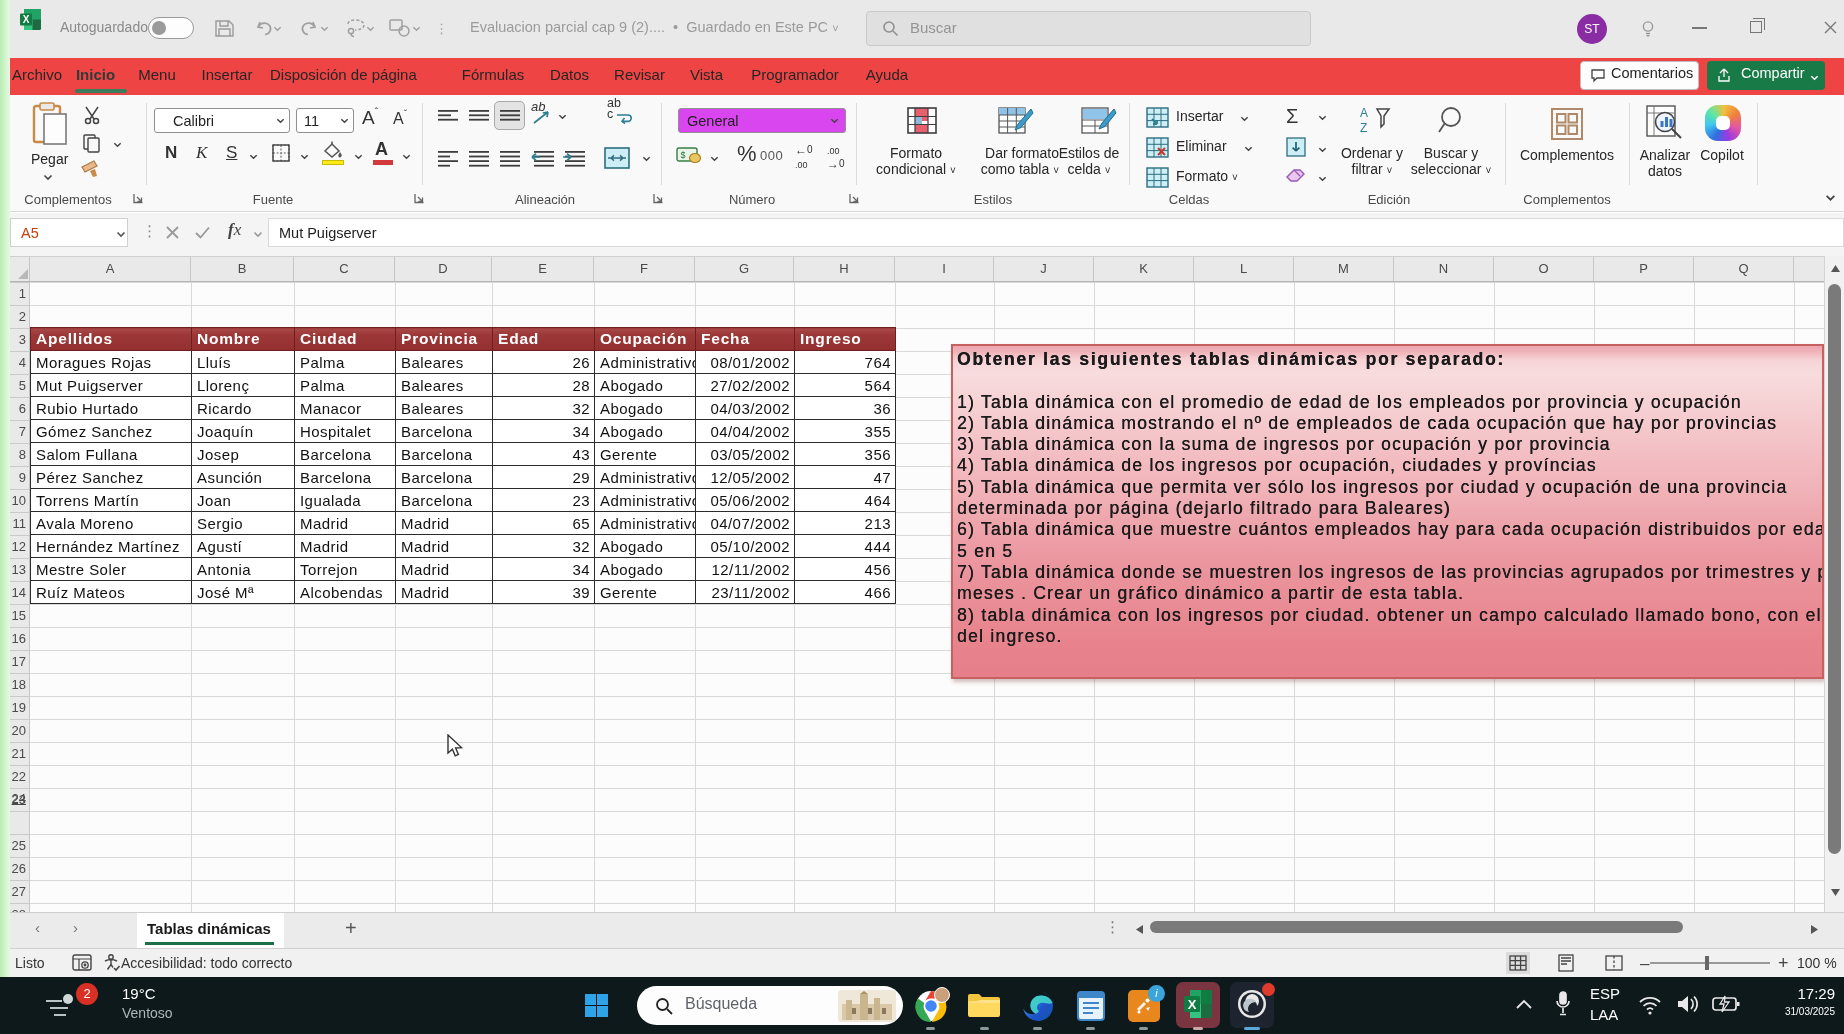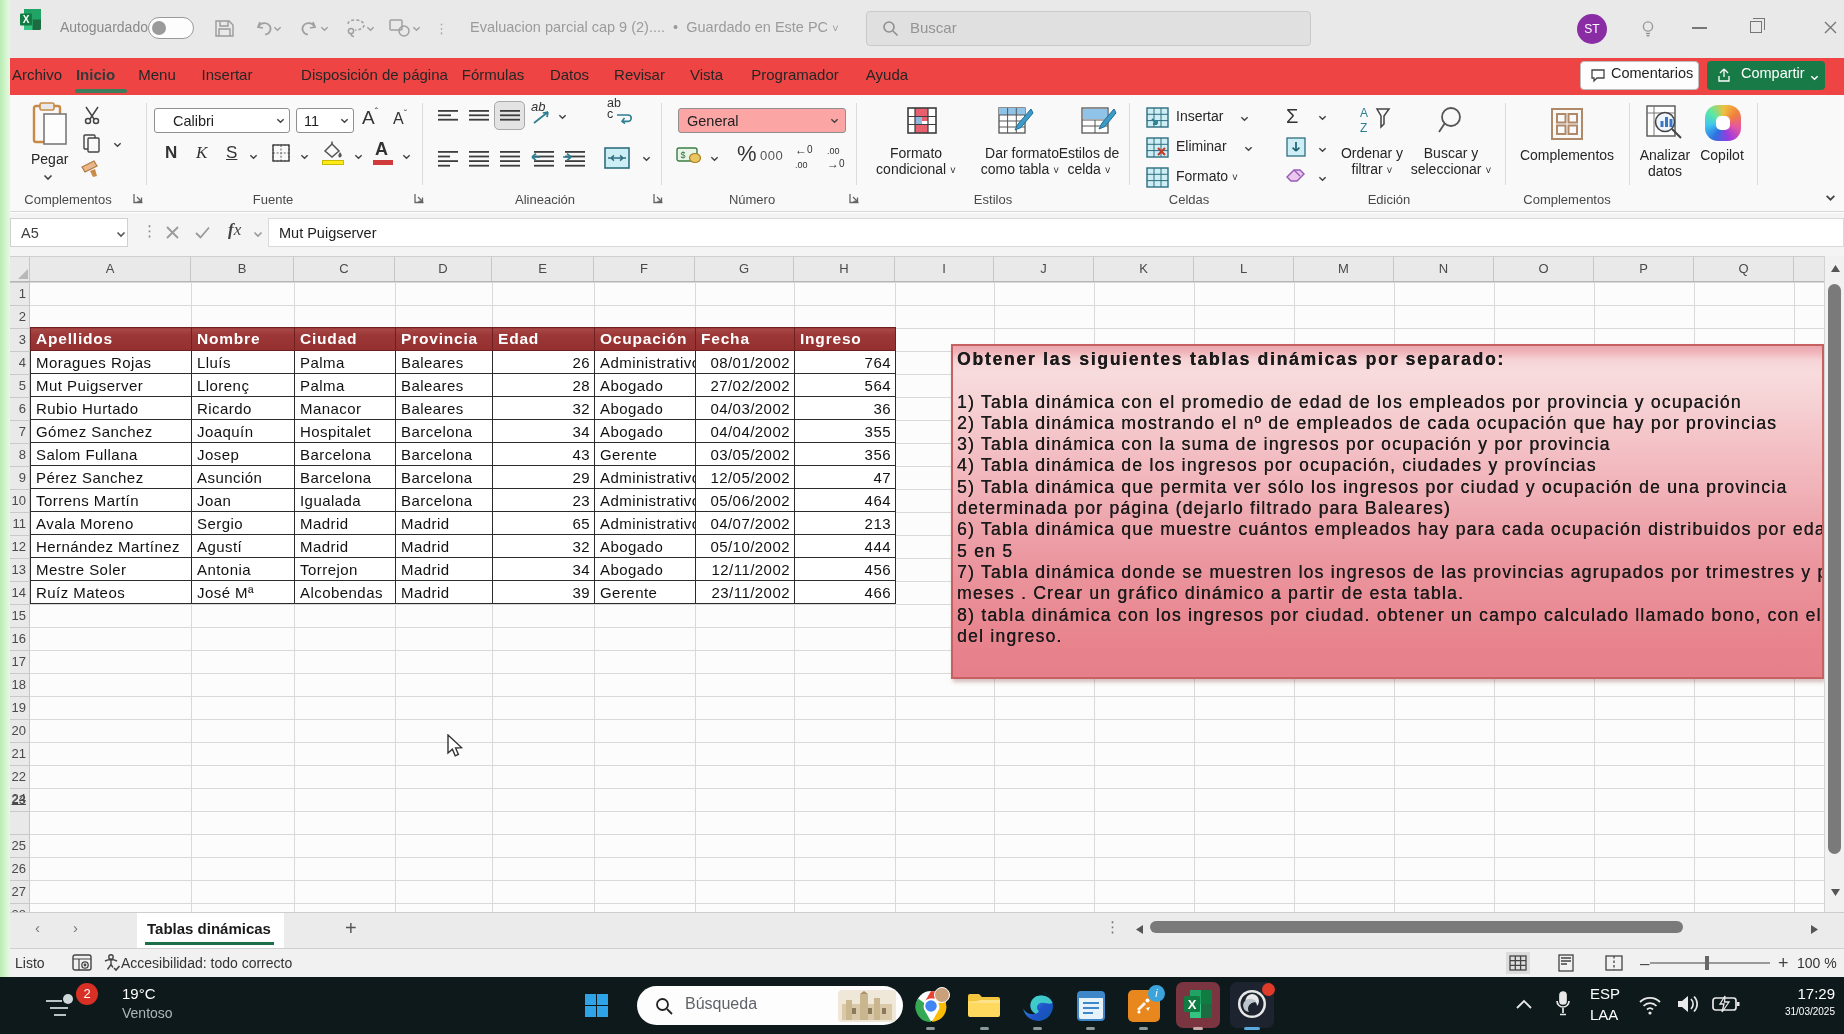--- a/index.html
+++ b/index.html
@@ -110,21 +110,21 @@
       <div class="abs" style="left:1743px;top:18px;width:12px;height:12px;border:1.4px solid #777;border-left:none;border-bottom:none;"></div>
 <svg class="abs" style="left:1813px;top:20px" width="15" height="15" viewBox="0 0 15 15">
         <path d="M2 2 L13 13 M13 2 L2 13" stroke="#777" stroke-width="1.4"></path>
       </svg>
 </div>
 <div class="abs tabrow">
 <div class="tab" style="left:2px;width:50px;text-align:center;">Archivo</div>
 <div class="tab" style="left:61px;width:49px;text-align:center;color:#333a3a;font-weight:bold;">Inicio</div>
 <div class="tab" style="left:122px;width:50px;text-align:center;">Menu</div>
 <div class="tab" style="left:184px;width:66px;text-align:center;">Insertar</div>
-<div class="tab" style="left:279px;width:171px;text-align:center;">Disposición de página</div>
+<div class="tab" style="left:260px;width:171px;">Disposición de página</div>
 <div class="tab" style="left:445px;width:76px;text-align:center;">Fórmulas</div>
 <div class="tab" style="left:533px;width:53px;text-align:center;">Datos</div>
 <div class="tab" style="left:598px;width:63px;text-align:center;">Revisar</div>
 <div class="tab" style="left:673px;width:47px;text-align:center;">Vista</div>
 <div class="tab" style="left:732px;width:106px;text-align:center;">Programador</div>
 <div class="tab" style="left:850px;width:54px;text-align:center;">Ayuda</div>
 <div class="abs" style="left:65px;top:31px;width:52px;height:3.5px;background:#3a7d5c;border-radius:2px;"></div>
 <div class="abs" style="left:1570px;top:3px;width:119px;height:29px;border:1px solid #bdbdbd;border-radius:4px;background:#fdfdfd;"></div>
 <svg class="abs" style="left:1580px;top:10px" width="16" height="15" viewBox="0 0 16 15">
         <path d="M2 2 h12 v8 h-7 l-3 3 v-3 h-2 z" fill="none" stroke="#444" stroke-width="1.3"></path>
@@ -297,21 +297,21 @@
         <path d="M4 11 h18 M7 11 l3 -2.6 M7 11 l3 2.6 M19 11 l-3 -2.6 M19 11 l-3 2.6" stroke="#2e6e80" stroke-width="1.5" fill="none"></path>
       </svg>
 <svg class="abs" style="left:632px;top:59px" width="9" height="9" viewBox="0 0 10 10">
         <path d="M1.5 3.5 L5 7 L8.5 3.5" fill="none" stroke="#444" stroke-width="1.6"></path>
       </svg>
 <div class="glabel" style="left:475px;width:120px;">Alineación</div>
 <svg class="abs" style="left:643px;top:98px" width="11" height="11" viewBox="0 0 11 11">
         <path d="M1 1 L1 9.5 L9.5 9.5" fill="none" stroke="#666" stroke-width="1.3"></path>
         <path d="M4 4 L8.5 8.5 M8.5 4.5 L8.5 8.5 L4.5 8.5" fill="none" stroke="#666" stroke-width="1.3"></path>
       </svg>
-<div class="abs" style="left:668px;top:13px;width:168px;height:25px;background:#fca5a5;border:1px solid #8f8f8f;border-radius:3px;font-size:14.5px;color:#222;line-height:24px;padding-left:8px;">General</div>
+<div class="abs" style="left:668px;top:13px;width:168px;height:25px;background:#d946ef;border:1px solid #8f8f8f;border-radius:3px;font-size:14.5px;color:#222;line-height:24px;padding-left:8px;">General</div>
 <svg class="abs" style="left:820px;top:21px" width="9" height="9" viewBox="0 0 10 10">
         <path d="M1.5 3.5 L5 7 L8.5 3.5" fill="none" stroke="#444" stroke-width="1.6"></path>
       </svg>
 <svg class="abs" style="left:666px;top:50px" width="26" height="20" viewBox="0 0 26 20">
         <rect x="1" y="3" width="20" height="13" rx="2" fill="#e9f5e9" stroke="#3b7d44" stroke-width="1.4"></rect>
         <text x="7" y="13" font-size="9" fill="#2c6e35" text-anchor="middle" font-family="Liberation Sans">$</text>
         <ellipse cx="19" cy="13" rx="5.5" ry="4.5" fill="#e8c560" stroke="#a98023" stroke-width="1.2"></ellipse>
       </svg>
 <svg class="abs" style="left:700px;top:59px" width="9" height="9" viewBox="0 0 10 10">
         <path d="M1.5 3.5 L5 7 L8.5 3.5" fill="none" stroke="#444" stroke-width="1.6"></path>
@@ -426,21 +426,21 @@
       </svg>
 <div class="ribtxt" style="left:1622px;top:52px;width:66px;text-align:center;">Analizar<br>datos</div>
 <div class="abs" style="left:1695px;top:10px;width:36px;height:36px;border-radius:13px;background:conic-gradient(from 210deg,#2e6fe0,#3ec6f0,#5ee8a0,#f0c03e,#f0803e,#e557a0,#9a3ae0,#2e6fe0);"></div>
 <div class="abs" style="left:1706px;top:21px;width:14px;height:14px;border-radius:5px;background:#fff;"></div>
 <div class="ribtxt" style="left:1686px;top:52px;width:52px;text-align:center;">Copilot</div>
 <svg class="abs" style="left:1815px;top:97px" width="11" height="11" viewBox="0 0 10 10">
         <path d="M1.5 3.5 L5 7 L8.5 3.5" fill="none" stroke="#444" stroke-width="1.6"></path>
       </svg>
 </div>
 <div class="abs fmbar">
-<div class="abs" style="left:0px;top:5px;width:118px;height:29px;background:#fff;border:1px solid #d0d0d0;font-size:14.5px;color:#404040;line-height:28px;padding-left:10px;">A5</div>
+<div class="abs" style="left:0px;top:5px;width:118px;height:29px;background:#fff;border:1px solid #d0d0d0;font-size:14.5px;color:#c2410c;line-height:28px;padding-left:10px;">A5</div>
 <svg class="abs" style="left:106px;top:16px" width="10" height="10" viewBox="0 0 10 10">
         <path d="M1.5 3.5 L5 7 L8.5 3.5" fill="none" stroke="#555" stroke-width="1.6"></path>
       </svg>
 <div class="abs" style="left:132px;top:9px;font-size:15px;color:#888;">⋮</div>
 <svg class="abs" style="left:155px;top:12px" width="15" height="15" viewBox="0 0 15 15">
         <path d="M2 2 L13 13 M13 2 L2 13" stroke="#9a9a9a" stroke-width="1.8"></path>
       </svg>
 <svg class="abs" style="left:184px;top:12px" width="17" height="15" viewBox="0 0 17 15">
         <path d="M2 8 L6.5 12.5 L15 2.5" fill="none" stroke="#9a9a9a" stroke-width="1.8"></path>
       </svg>

